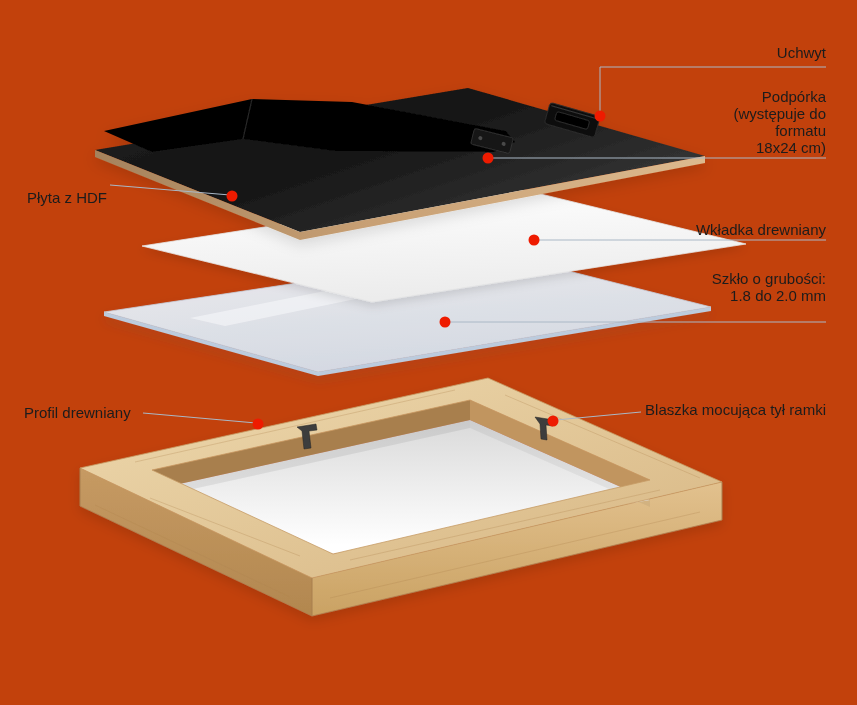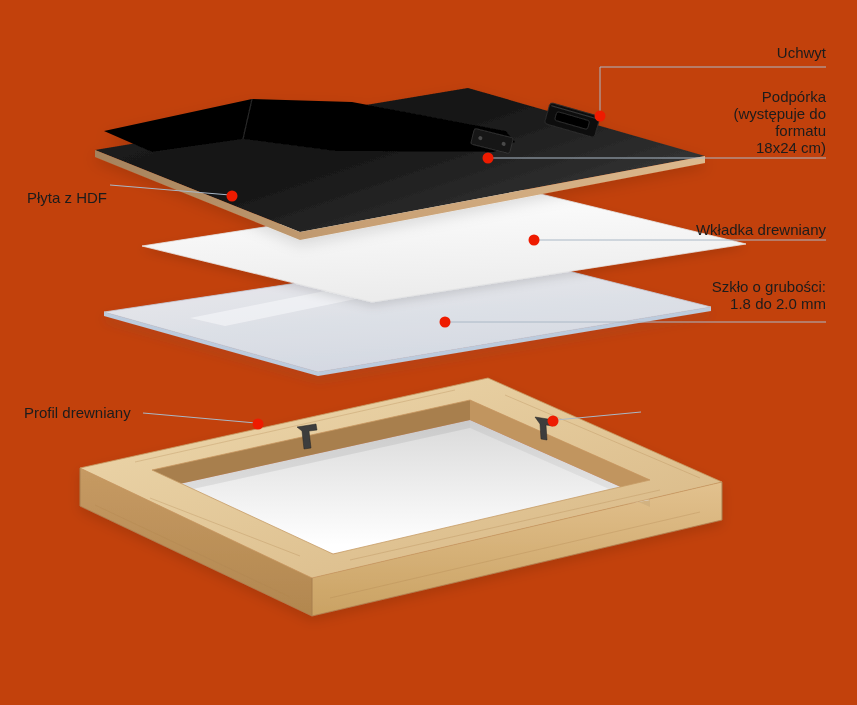--- a/index.html
+++ b/index.html
@@ -164,19 +164,20 @@
 
   <div class="label right" style="right:31px; top:88px;">Podpórka
 (występuje do
 formatu
 18x24 cm)</div>
 
   <div class="label" style="left:27px; top:177px;margin-top:12px;">Płyta z HDF</div>
 
   <div class="label right" style="right:31px; top:221px;">Wkładka drewniany</div>
 
-  <div class="label right" style="right:31px; top:278px;">Szkło o grubości:
+  <div class="label right" style="right:31px; top:270px;">Szkło o grubości:
 1.8 do 2.0 mm</div>
 
   <div class="label" style="left:24px; top:404px;">Profil drewniany</div>
 
+  <div class="label right" style="right:31px; top:401px;">Blaszka mocująca tył ramki</div>
 
 </div>
 
 </body></html>

